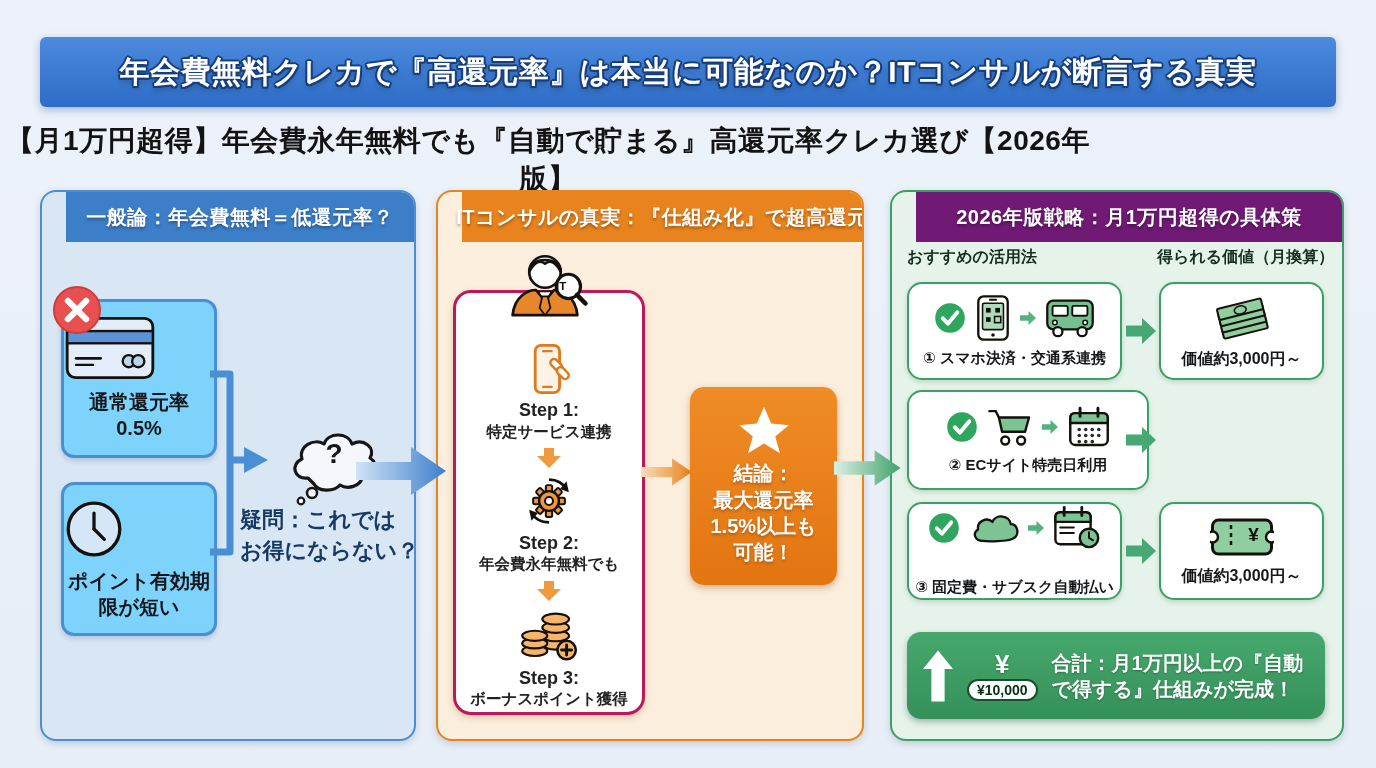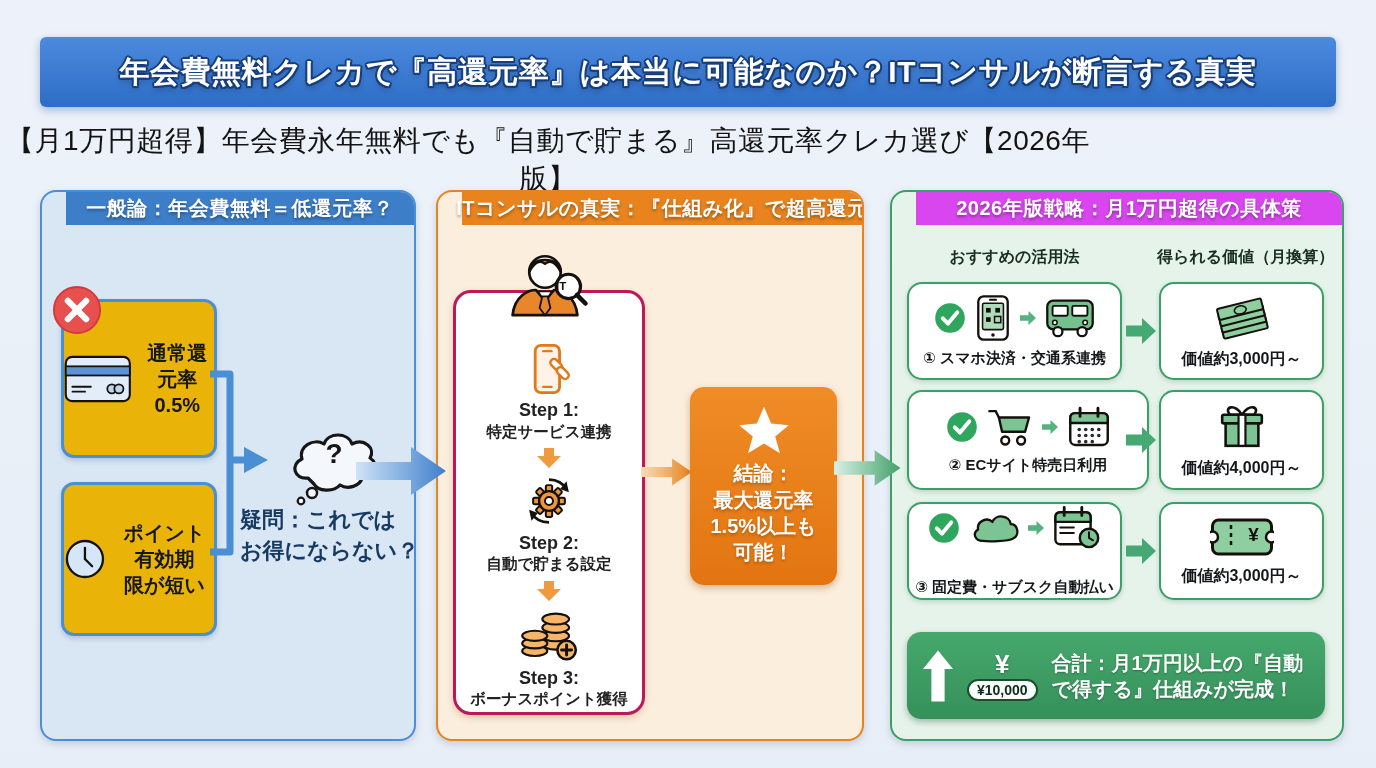--- a/index.html
+++ b/index.html
@@ -9,36 +9,36 @@
   .abs{position:absolute;}
 
   
   .title-banner{left:40px;top:37px;width:1296px;height:70px;border-radius:6px;
     background:linear-gradient(180deg,#4c8ade 0%,#2e6dc6 100%);
     box-shadow:0 3px 8px rgba(30,70,140,.35);
     display:flex;align-items:center;justify-content:center;}
   .title-banner span{color:#fff;font-weight:bold;font-size:30px;letter-spacing:.5px;white-space:nowrap;
     text-shadow:2px 0 0 #173f7d,-2px 0 0 #173f7d,0 2px 0 #173f7d,0 -2px 0 #173f7d,
       1.5px 1.5px 0 #173f7d,-1.5px 1.5px 0 #173f7d,1.5px -1.5px 0 #173f7d,-1.5px -1.5px 0 #173f7d,0 4px 6px rgba(0,0,0,.3);}
-  .subtitle{left:0;top:122px;width:1096px;text-align:center;font-weight:normal;font-size:28px;color:#131313;letter-spacing:.5px;}
+  .subtitle{left:0;top:122px;width:1096px;text-align:center;font-weight:bold;font-size:28px;color:#131313;letter-spacing:.5px;}
 
   
   .panel{top:190px;height:547px;border-radius:16px;overflow:hidden;box-shadow:0 3px 7px rgba(40,60,90,.18);}
-  .panel-header{height:33px;display:flex;align-items:center;justify-content:center;color:#fff;
+  .panel-header{height:50px;display:flex;align-items:center;justify-content:center;color:#fff;
     font-weight:bold;font-size:20px;letter-spacing:.5px;text-shadow:0 2px 3px rgba(0,0,0,.35);white-space:nowrap;margin-left:24px;}
   .panel-blue{left:40px;width:372px;background:#d9e6f4;border:2.5px solid #4a8fd3;}
   .panel-blue .panel-header{background:#3d7ec9;}
   .panel-orange{left:436px;width:424px;background:#fbeedd;border:2.5px solid #e8831d;}
   .panel-orange .panel-header{background:#e8831d;}
   .panel-green{left:890px;width:450px;background:#e6f3ea;border:2.5px solid #3aa065;}
-  .panel-green .panel-header{background:#d946ef;}
+  .panel-green .panel-header{background:#701a75;}
 
   
-  .mini-card{background:#eab308;border:3px solid #4a8fd3;border-radius:13px;box-shadow:0 3px 5px rgba(40,70,120,.2);
-    display:flex;flex-direction:row;align-items:center;justify-content:center;gap:9px;}
+  .mini-card{background:#7dd3fc;border:3px solid #4a8fd3;border-radius:13px;box-shadow:0 3px 5px rgba(40,70,120,.2);
+    display:flex;flex-direction:column;justify-content:center;gap:9px;}
   .mini-card .label{font-weight:bold;font-size:20px;color:#15171a;text-align:center;line-height:1.3;white-space:pre-line;}
   .x-badge{width:50px;height:50px;z-index:4;}
   .question-text{font-weight:bold;font-size:22px;color:#173a63;text-align:left;line-height:1.4;white-space:pre-line;}
   .cloud-wrap{width:104px;height:84px;}
   .cloud-wrap .mark{position:absolute;left:0;right:0;top:16px;text-align:center;
     font-weight:bold;font-size:28px;color:#161616;}
 
   
   .flow-card{left:15px;top:98px;width:192px;height:425px;background:#fff;border:3px solid #be185d;border-radius:18px;
     box-shadow:0 3px 6px rgba(160,90,20,.25);display:flex;flex-direction:column;align-items:center;padding-top:50px;box-sizing:border-box;}
@@ -47,21 +47,21 @@
   .step-arrow{margin:7px 0 6px 0;}
   .person-wrap{left:62px;top:53px;width:90px;height:90px;z-index:3;}
   .it-badge{left:118px;top:88px;width:26px;font-weight:bold;font-size:11.5px;color:#14100b;z-index:4;}
   .conclusion{left:252px;top:195px;width:147px;height:198px;border-radius:14px;
     background:linear-gradient(180deg,#ef8c25 0%,#e37511 100%);box-shadow:0 3px 7px rgba(150,70,0,.35);
     display:flex;flex-direction:column;align-items:center;justify-content:center;gap:6px;}
   .conclusion .txt{color:#fff;font-weight:bold;font-size:20px;line-height:1.32;text-align:center;white-space:pre-line;
     text-shadow:0 2px 3px rgba(0,0,0,.25);}
 
   
-  .col-head{top:55px;font-weight:bold;font-size:16px;color:#152e1e;text-align:center;white-space:nowrap;}
+  .col-head{top:55px;font-weight:bold;font-size:16px;color:#152e1e;text-align:left;white-space:nowrap;}
   .g-card{background:#fff;border:2.5px solid #3aa065;border-radius:15px;box-shadow:0 2px 5px rgba(30,90,55,.2);
     display:flex;flex-direction:column;align-items:center;justify-content:center;gap:7px;box-sizing:border-box;}
   .g-card .icon-row{display:flex;align-items:center;gap:9px;}
   .g-card .label{font-weight:bold;font-size:15px;color:#15171a;white-space:nowrap;}
   .value-card .label{font-size:16px;}
   .ticket-wrap{position:relative;width:64px;height:44px;}
   .ticket-wrap .yen{position:absolute;left:32px;top:9px;width:24px;text-align:center;font-weight:bold;font-size:19px;color:#14100b;}
   .summary{left:15px;top:440px;width:418px;height:87px;border-radius:14px;
     background:linear-gradient(180deg,#46a86c 0%,#35905a 100%);box-shadow:0 3px 6px rgba(20,80,45,.35);
     display:flex;align-items:center;padding:0 16px;gap:14px;box-sizing:border-box;}
@@ -309,21 +309,21 @@
         </svg>
       <div class="step-title">Step 1:</div>
       <div class="step-label">特定サービス連携</div>
       <svg class="step-arrow" width="24" height="20">
           <use href="#sym-down-arrow"></use>
         </svg>
       <svg width="54" height="54">
           <use href="#sym-gear-sync"></use>
         </svg>
       <div class="step-title">Step 2:</div>
-      <div class="step-label">自動で貯まる設定</div>
+      <div class="step-label">年会費永年無料でも</div>
       <svg class="step-arrow" width="24" height="20">
           <use href="#sym-down-arrow"></use>
         </svg>
       <svg width="62" height="56">
           <use href="#sym-coins"></use>
         </svg>
       <div class="step-title">Step 3:</div>
       <div class="step-label">ボーナスポイント獲得</div>
     </div>
 
@@ -399,26 +399,20 @@
           </svg>
         <svg width="44" height="44">
             <use href="#sym-calendar" width="44" height="44"></use>
           </svg>
       </div>
       <div class="label">② ECサイト特売日利用</div>
     </div>
     <svg class="abs" style="left:234px;top:235px;" width="30" height="26">
         <use href="#sym-row-arrow"></use>
       </svg>
-    <div class="abs g-card value-card" style="left:267px;top:198px;width:165px;height:100px;">
-      <svg width="50" height="50">
-          <use href="#sym-gift" width="50" height="50"></use>
-        </svg>
-      <div class="label">価値約4,000円～</div>
-    </div>
 
     <div class="abs g-card" style="left:15px;top:310px;width:215px;height:98px;gap:28px;">
       <div class="icon-row">
         <svg width="32" height="32">
             <use href="#sym-check"></use>
           </svg>
         <svg width="50" height="36">
             <use href="#sym-cloud" width="50" height="36"></use>
           </svg>
         <svg width="16" height="14">

